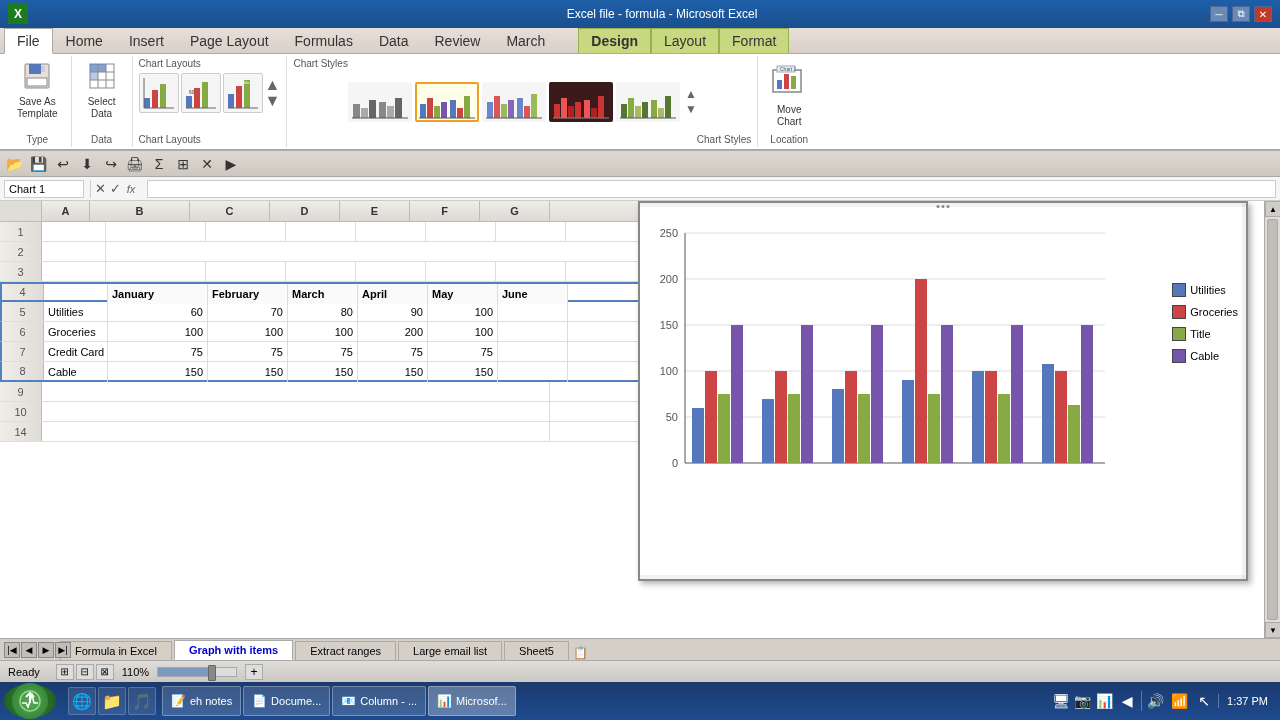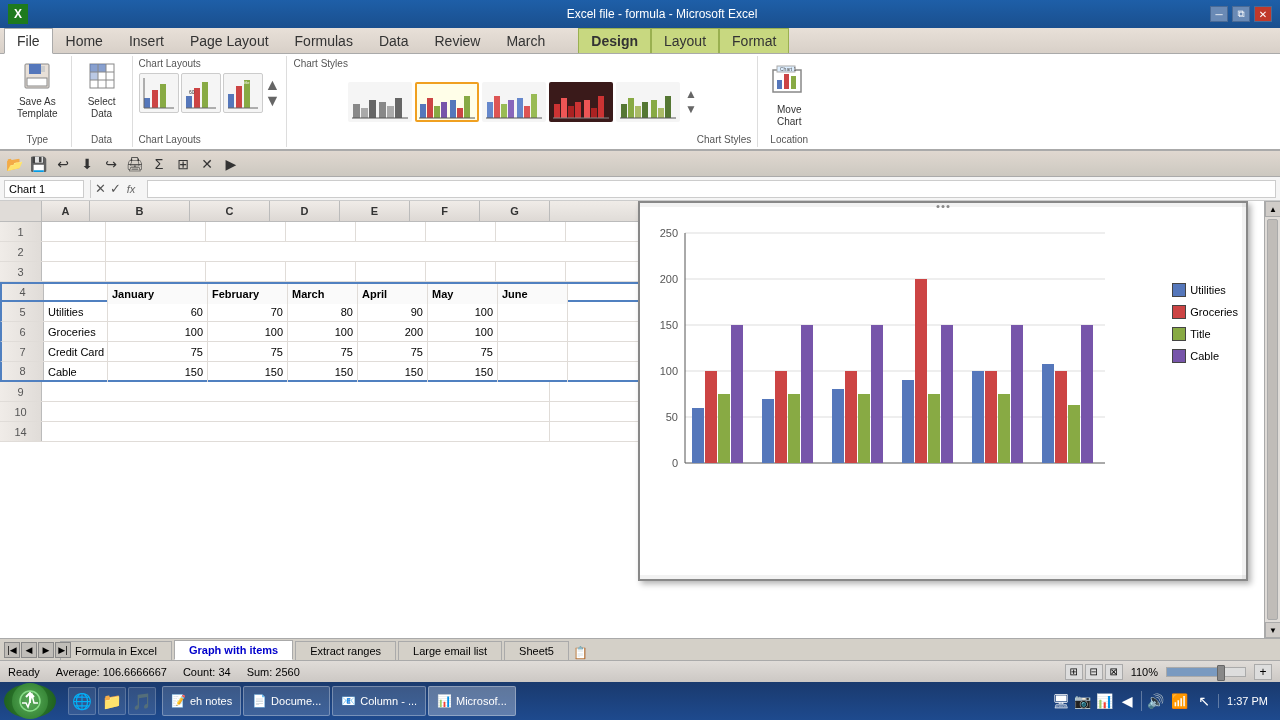--- a/index.html
+++ b/index.html
@@ -538,25 +538,20 @@
       <div class="sheet-tab">Formula in Excel</div>
       <div class="sheet-tab active">Graph with items</div>
       <div class="sheet-tab">Extract ranges</div>
       <div class="sheet-tab">Large email list</div>
       <div class="sheet-tab">Sheet5</div>
       <div style="display:flex; align-items:center; margin-left:2px; font-size:12px; cursor:pointer;">📋</div>
     </div>
 
     <div id="status-bar">
       <span>Ready</span>
-      <div class="status-info">
-        <span>Average: 106.6666667</span>
-        <span>Count: 34</span>
-        <span>Sum: 2560</span>
-      </div>
       <div class="status-right">
         <div style="display:flex; gap:2px;">
           <div style="width:18px;height:16px;border:1px solid #aaa;background:#ddd;display:flex;align-items:center;justify-content:center;font-size:10px;cursor:pointer;">⊞</div>
           <div style="width:18px;height:16px;border:1px solid #aaa;background:#ddd;display:flex;align-items:center;justify-content:center;font-size:10px;cursor:pointer;">⊟</div>
           <div style="width:18px;height:16px;border:1px solid #aaa;background:#ddd;display:flex;align-items:center;justify-content:center;font-size:10px;cursor:pointer;">⊠</div>
         </div>
         <span>110%</span>
         <div style="width:80px;height:10px;background:#ddd;border:1px solid #aaa;position:relative;">
           <div style="position:absolute;left:0;top:0;width:66%;height:100%;background:#7a9ac0;"></div>
           <div style="position:absolute;left:64%;top:-3px;width:8px;height:16px;background:#888;border:1px solid #666;border-radius:1px;cursor:pointer;"></div>

